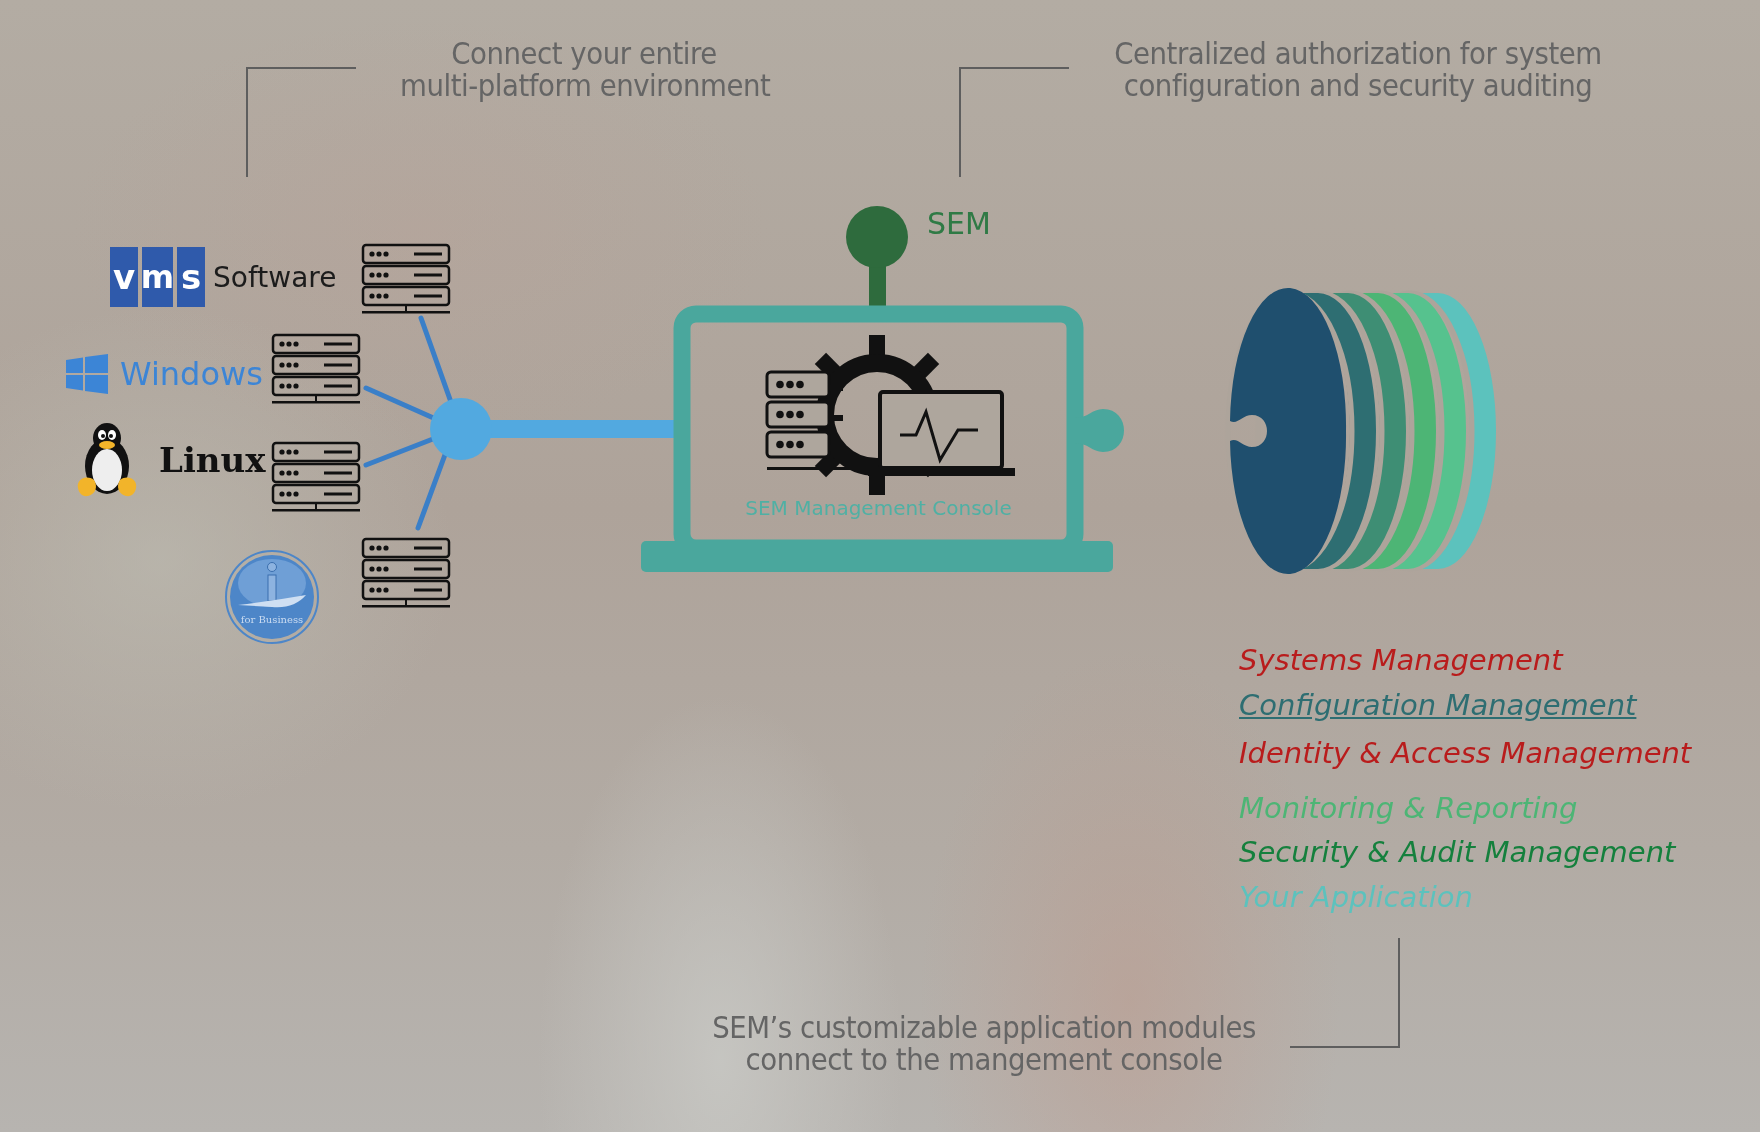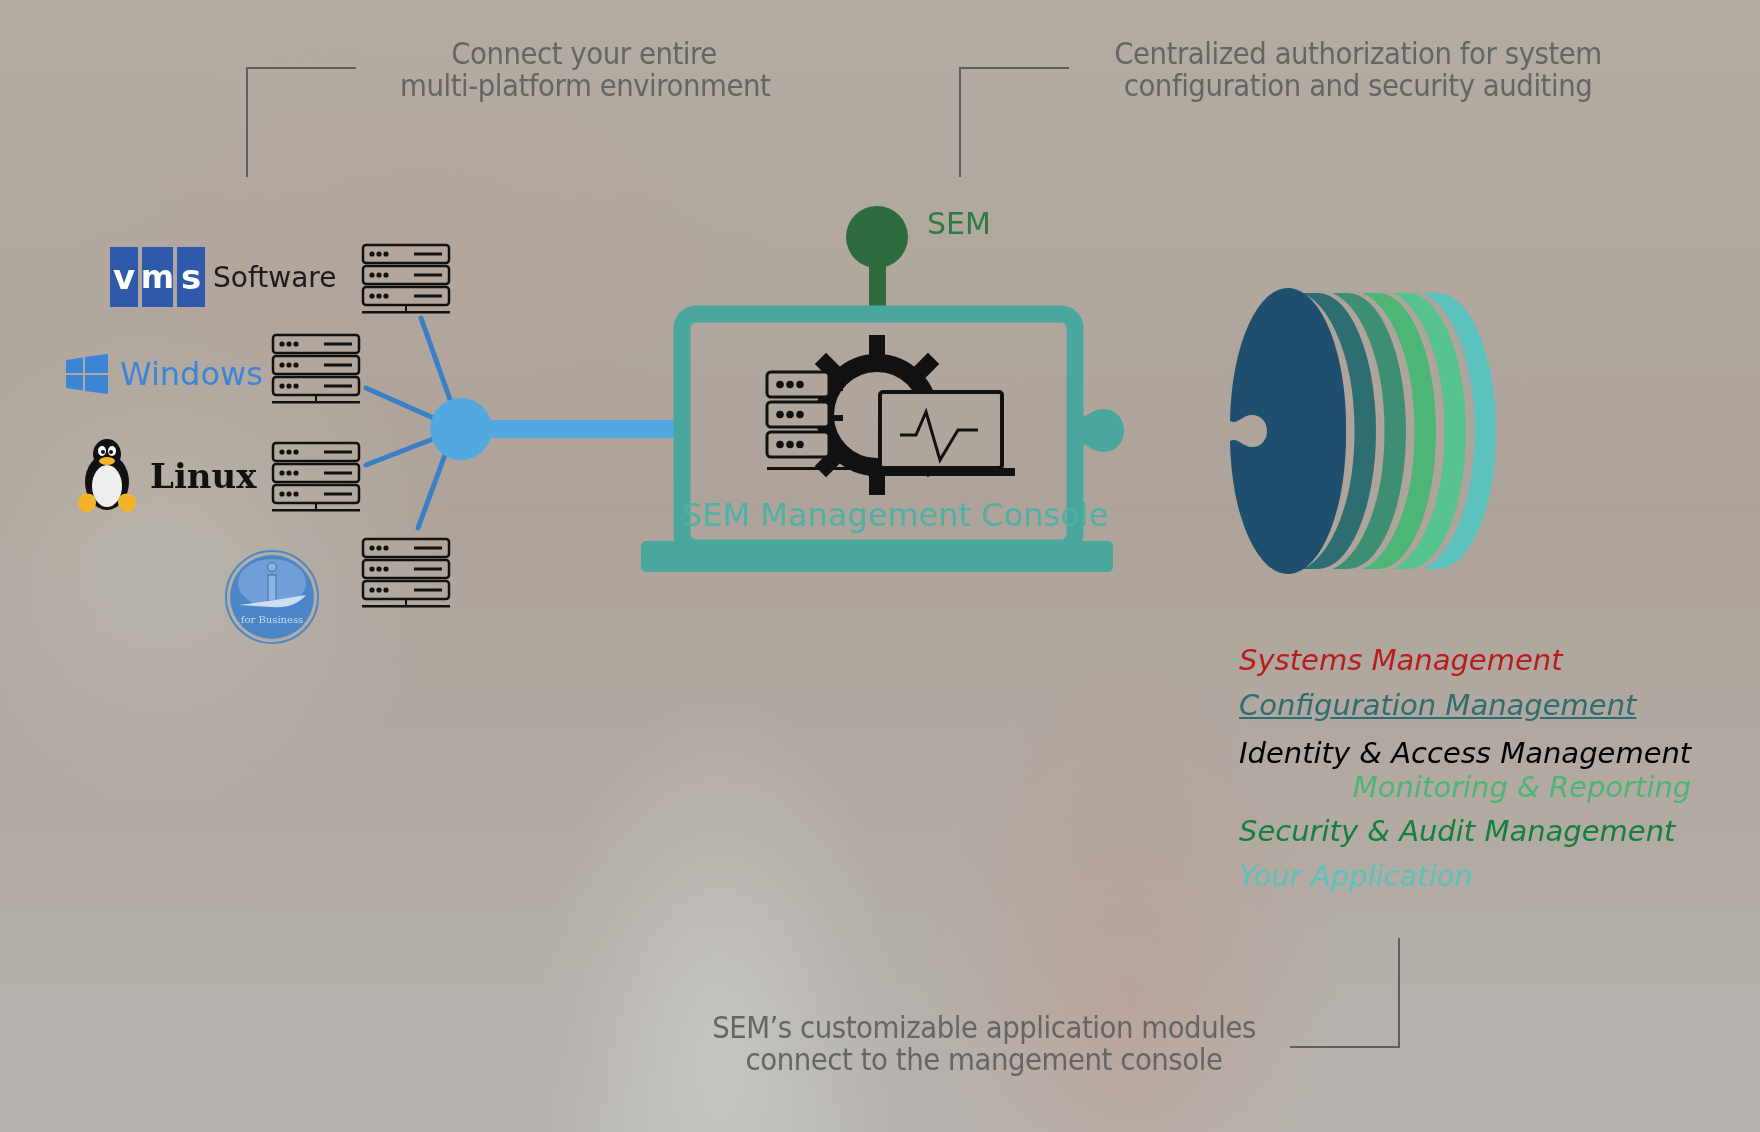--- a/index.html
+++ b/index.html
@@ -15,21 +15,21 @@
   }
   .abs { position:absolute; }
   .caption {
     color:#656565; font-size:30px; line-height:32px; text-align:center; white-space:nowrap;
     font-family:"DejaVu Sans", sans-serif; font-weight:normal; letter-spacing:-0.5px;
     transform:scaleX(0.92); transform-origin:center top;
   }
   .bracket-v { background:#5e5e5e; width:2px; }
   .bracket-h { background:#5e5e5e; height:2px; }
   .auth-label { color:#2f7a45; font-size:30px; line-height:32px; font-family:"DejaVu Sans", sans-serif; white-space:nowrap; }
-  .console-label { color:#4fb0a4; font-size:32px; font-family:"DejaVu Sans", sans-serif; white-space:nowrap; text-align:center; }
+  .console-label { color:#4fb0a4; font-size:20px; font-family:"DejaVu Sans", sans-serif; white-space:nowrap; text-align:center; }
   .module-item {
     font-family:"DejaVu Sans", sans-serif; font-style:italic; font-size:29px; line-height:34px;
     white-space:nowrap; letter-spacing:0px;
   }
 </style>
 </head>
 <body>
 
 <div class="abs caption" style="left:384px; top:38px; width:400px;">
   <div>Connect your entire</div>
@@ -171,21 +171,21 @@
   <span style="margin-left:8px; font:28px 'DejaVu Sans',sans-serif; color:#1c1c1c;">Software</span>
 </div>
 
 <div class="abs" style="left:66px; top:354px; height:40px; display:flex; align-items:center;">
   <svg width="42" height="40" viewBox="0 0 42 40">
     <path id="win-logo" d="M0,6 L17,3.5 L17,19 L0,19 Z M19,3 L42,0 L42,19 L19,19 Z M0,21 L17,21 L17,36.5 L0,34 Z M19,21 L42,21 L42,40 L19,37 Z" fill="#3c85d6"></path>
   </svg>
   <span id="win-label" style="margin-left: 12px; font: 32px &quot;DejaVu Sans&quot;, sans-serif; color: rgb(60, 133, 214);">Windows</span>
 </div>
 
-<div class="abs" style="left:74px; top:438px; height:76px; display:flex; align-items:center;">
+<div class="abs" style="left:74px; top:422px; height:76px; display:flex; align-items:center;gap:9px;">
   <svg width="66" height="76" viewBox="0 0 66 76">
     <ellipse cx="33" cy="44" rx="22" ry="28" fill="#111"></ellipse>
     <ellipse cx="33" cy="16" rx="14" ry="15" fill="#111"></ellipse>
     <ellipse cx="33" cy="48" rx="15" ry="21" fill="#eee"></ellipse>
     <ellipse cx="28" cy="13" rx="4" ry="5" fill="#fff"></ellipse>
       <ellipse cx="38" cy="13" rx="4" ry="5" fill="#fff"></ellipse>
     <circle cx="29" cy="14" r="2" fill="#111"></circle>
       <circle cx="37" cy="14" r="2" fill="#111"></circle>
     <ellipse cx="33" cy="23" rx="8" ry="4" fill="#f2b42a"></ellipse>
     <path d="M4,66 C2,58 12,52 20,58 C24,64 22,72 14,74 C8,75 5,71 4,66 Z" fill="#f2b42a"></path>
@@ -202,22 +202,22 @@
     <circle cx="48" cy="18" r="4.5" fill="#8db3e0" stroke="#3b6fae"></circle>
     <rect x="44" y="26" width="8" height="26" fill="#8db3e0" stroke="#3b6fae"></rect>
     <path d="M14,56 Q48,52 82,46 Q70,60 48,58 Z" fill="#cfdff2"></path>
     <text x="48" y="74" text-anchor="middle" font-family="DejaVu Serif, serif" font-size="10" fill="#c9dbf1">for Business</text>
   </svg>
 </div>
 
 <div class="abs" style="left:1239px; top:643px;">
   <div class="module-item" style="margin-bottom: 11px; color: #b91c1c;">Systems Management</div>
   <div class="module-item" style="margin-bottom: 14px; color: rgb(46, 110, 114); text-decoration: underline;">Configuration Management</div>
-  <div class="module-item" style="margin-bottom: 0; color: #000000;">Identity &amp; Access Management</div>
-  <div class="module-item" style="margin-bottom: 10px; color: rgb(77, 181, 117); text-align: right;">Monitoring &amp; Reporting</div>
+  <div class="module-item" style="margin-bottom: 21px; color: #b91c1c;">Identity &amp; Access Management</div>
+  <div class="module-item" style="margin-bottom: 10px; color: rgb(77, 181, 117);">Monitoring &amp; Reporting</div>
   <div class="module-item" style="margin-bottom: 11px; color: #15803d;">Security &amp; Audit Management</div>
   <div class="module-item" style="color: rgb(92, 194, 189);">Your Application</div>
 </div>
 
 <div class="abs caption" style="left:664px; top:1012px; width:640px;">
   <div>SEM’s customizable application modules</div>
   <div>connect to the mangement console</div>
 </div>
 <div class="abs bracket-v" style="left:1398px; top:938px; height:110px;"></div>
 <div class="abs bracket-h" style="left:1290px; top:1046px; width:110px;"></div>

